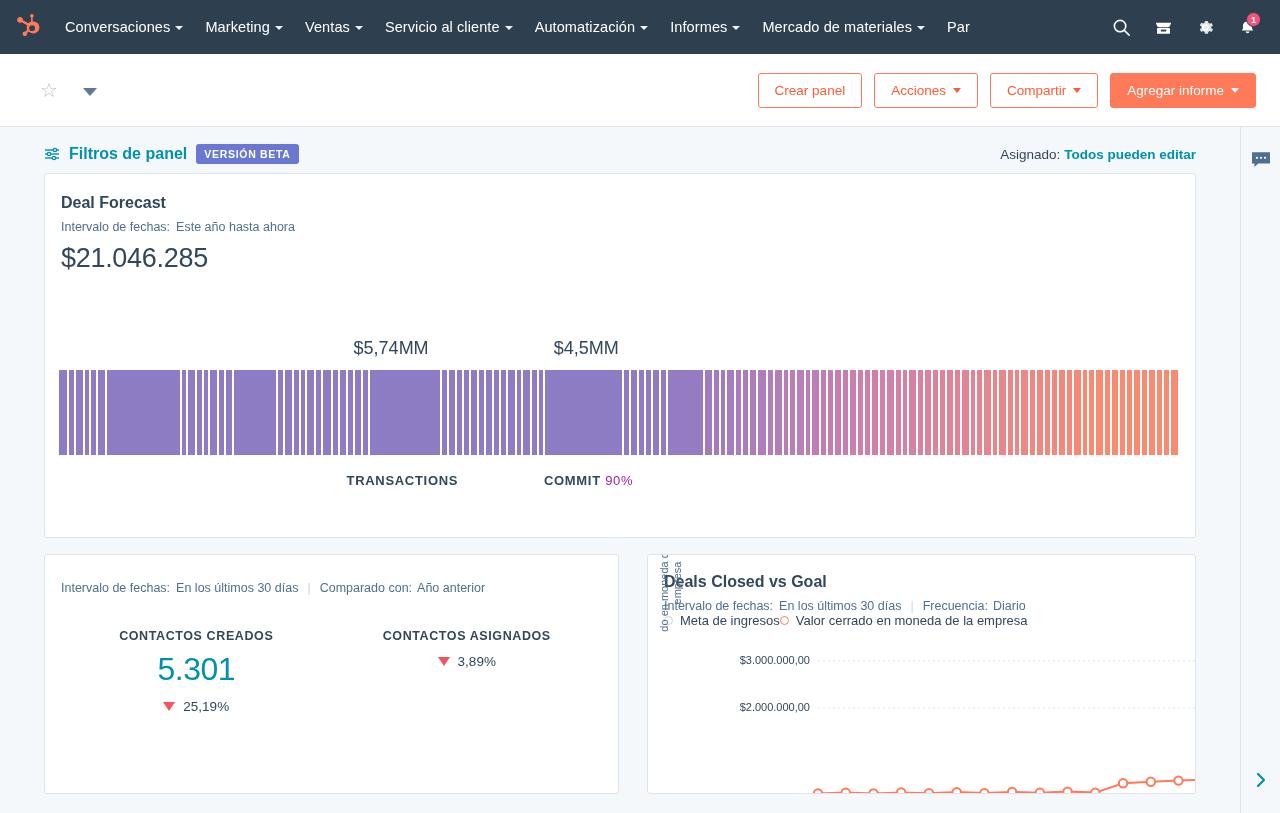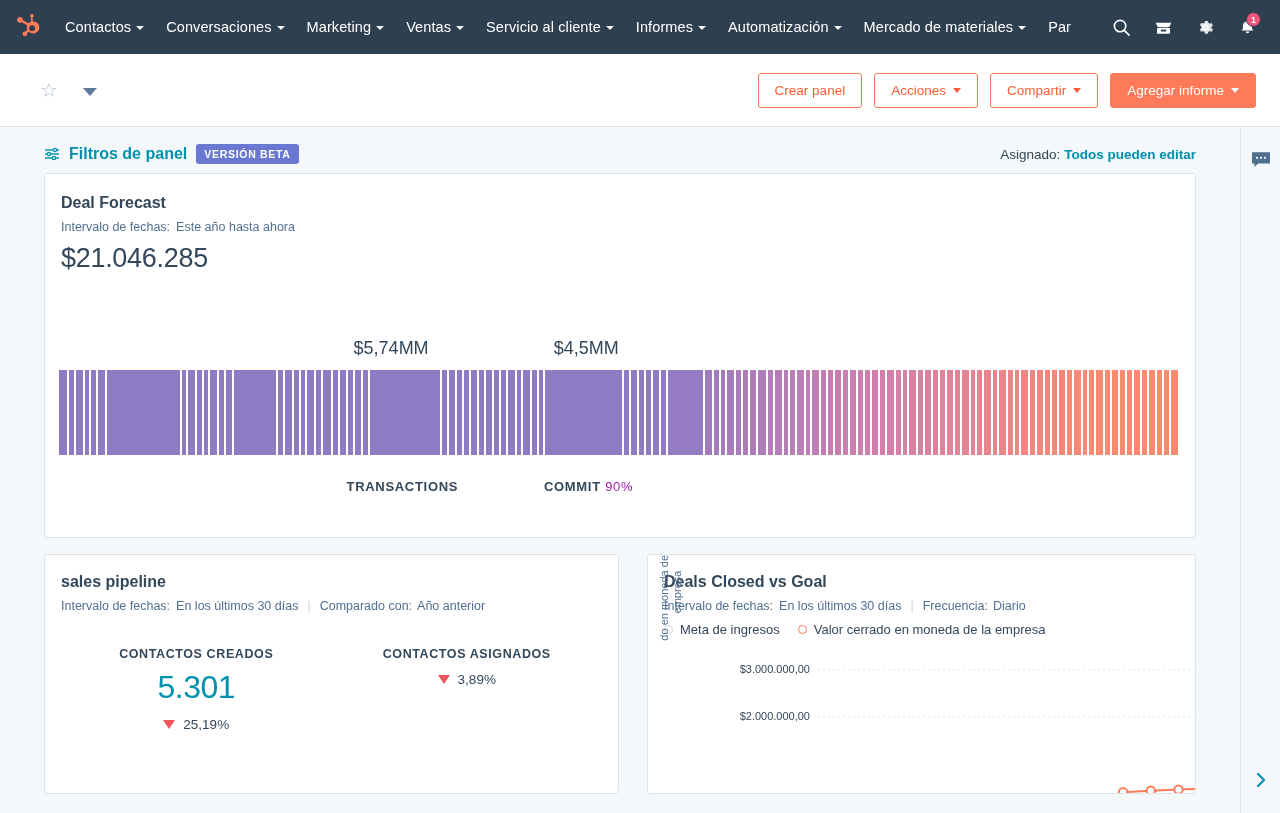--- a/index.html
+++ b/index.html
@@ -106,34 +106,34 @@
   .big-num { font-size: 27px; color: #33475b; margin-top: 9px; letter-spacing: -.3px; }
   .bar-labels { position: relative; height: 28px; margin-top: 64px; }
   .bar-label {
     position: absolute; font-size: 18px; color: #33475b; white-space: nowrap;
     transform: translateX(-50%);
   }
   .barchart {
     height: 85px; display: flex; gap: 0; overflow: hidden; margin-top: 4px;
   }
   .bar-seg { height: 100%; border-right: 2px solid #fff; }
-  .bar-foot { position: relative; height: 24px; margin-top: 24px; }
+  .bar-foot { position: relative; height: 24px; margin-top: 18px; }
   .foot-label {
     position: absolute; transform: translateX(-50%);
     font-size: 13px; font-weight: bold; letter-spacing: .7px; color: #33475b;
     white-space: nowrap;
   }
   .foot-label .pct { color: #a21caf; font-weight: normal; }
 
   
   .lower-row { display: flex; gap: 28px; margin-top: 16px; }
   #pipeline-card { width: 575px; height: 240px; padding: 18px 16px 0 16px; }
   #deals-card { flex: 1; height: 240px; padding: 18px 0 0 0; overflow: hidden; }
   #deals-card .deals-head { padding: 0 16px; }
-  .legend { display: flex; gap: 18px; margin-top: 9px; padding-left: 16px; }
+  .legend { display: flex; padding-left: 16px; }
   .legend-item { display: flex; align-items: center; gap: 7px; font-size: 13px; color: #33475b; cursor: pointer;}
   .legend-dot { width: 9px; height: 9px; border-radius: 50%; border: 1.5px solid #cbd6e2; }
   .legend-dot.orange { border-color: #ff7a59; }
 
   .stats { display: flex; margin-top: 34px; }
   .stat { flex: 1; text-align: center; }
   .stat-label { font-size: 12.5px; font-weight: bold; letter-spacing: .6px; color: #33475b; }
   .stat-value { font-size: 32px; color: #0091ae; margin-top: 8px; letter-spacing: -.5px; text-align: center;}
   .stat-delta { font-size: 13.5px; color: #33475b; margin-top: 11px; display:flex; align-items:center; justify-content:center; gap: 8px;}
   .tri-down {
@@ -173,45 +173,41 @@
 
   <div class="topnav">
     <div class="logo-wrap">
       <svg class="logo" viewBox="0 0 32 32">
         <path d="M21 4v5.2a7.2 7.2 0 0 0-3.2 2.2L11 7.6a3.6 3.6 0 1 0-1.5 2.6l6.6 3.7a7.6 7.6 0 0 0 .2 5.6l-2.1 2.1a2.6 2.6 0 0 0-.8-.1 2.9 2.9 0 1 0 2.9 2.9 2.6 2.6 0 0 0-.2-.9l2.1-2.1A7.4 7.4 0 1 0 23 9.2V4a2.1 2.1 0 1 0-2 0z" fill="#ff7a59"></path>
         <circle cx="22.3" cy="17.4" r="3.6" fill="#2e3f50"></circle>
       </svg>
     </div>
     <div class="nav-items">
       <div class="nav-item">
-        <span>Contactos</span>
-        <i class="caret-d"></i>
-      </div>
-      <div class="nav-item">
         <span>Conversaciones</span>
         <i class="caret-d"></i>
       </div>
       <div class="nav-item">
         <span>Marketing</span>
         <i class="caret-d"></i>
       </div>
       <div class="nav-item">
         <span>Ventas</span>
         <i class="caret-d"></i>
       </div>
       <div class="nav-item">
         <span>Servicio al cliente</span>
         <i class="caret-d"></i>
       </div>
       <div class="nav-item">
+        <span>Automatización</span>
+        <i class="caret-d"></i>
+      </div>
+      <div class="nav-item">
         <span>Informes</span>
-        <i class="caret-d"></i>
-      </div>
-      <div class="nav-item">
-        <span>Automatización</span>
         <i class="caret-d"></i>
       </div>
       <div class="nav-item">
         <span>Mercado de materiales</span>
         <i class="caret-d"></i>
       </div>
       <div class="nav-item nav-truncated">
         <span>Part</span>
       </div>
     </div>
@@ -419,21 +415,20 @@
         </div>
       <div class="bar-foot" id="bar-foot">
           <div class="foot-label" style="left: 30.6%;">TRANSACTIONS</div>
           <div class="foot-label" style="left: 47.2%;">COMMIT<span class="pct"> 90%</span></div>
         </div>
     </div>
 
     <div class="lower-row">
 
       <div class="card" id="pipeline-card">
-        <div class="card-title">sales pipeline</div>
         <div class="card-sub">
           <span>Intervalo de fechas:</span>
           <span style="width:6px"></span>
           <span>En los últimos 30 días</span>
           <span class="sub-sep">|</span>
           <span>Comparado con:</span>
           <span style="width:5px"></span>
           <span>Año anterior</span>
         </div>
         <div class="stats">

